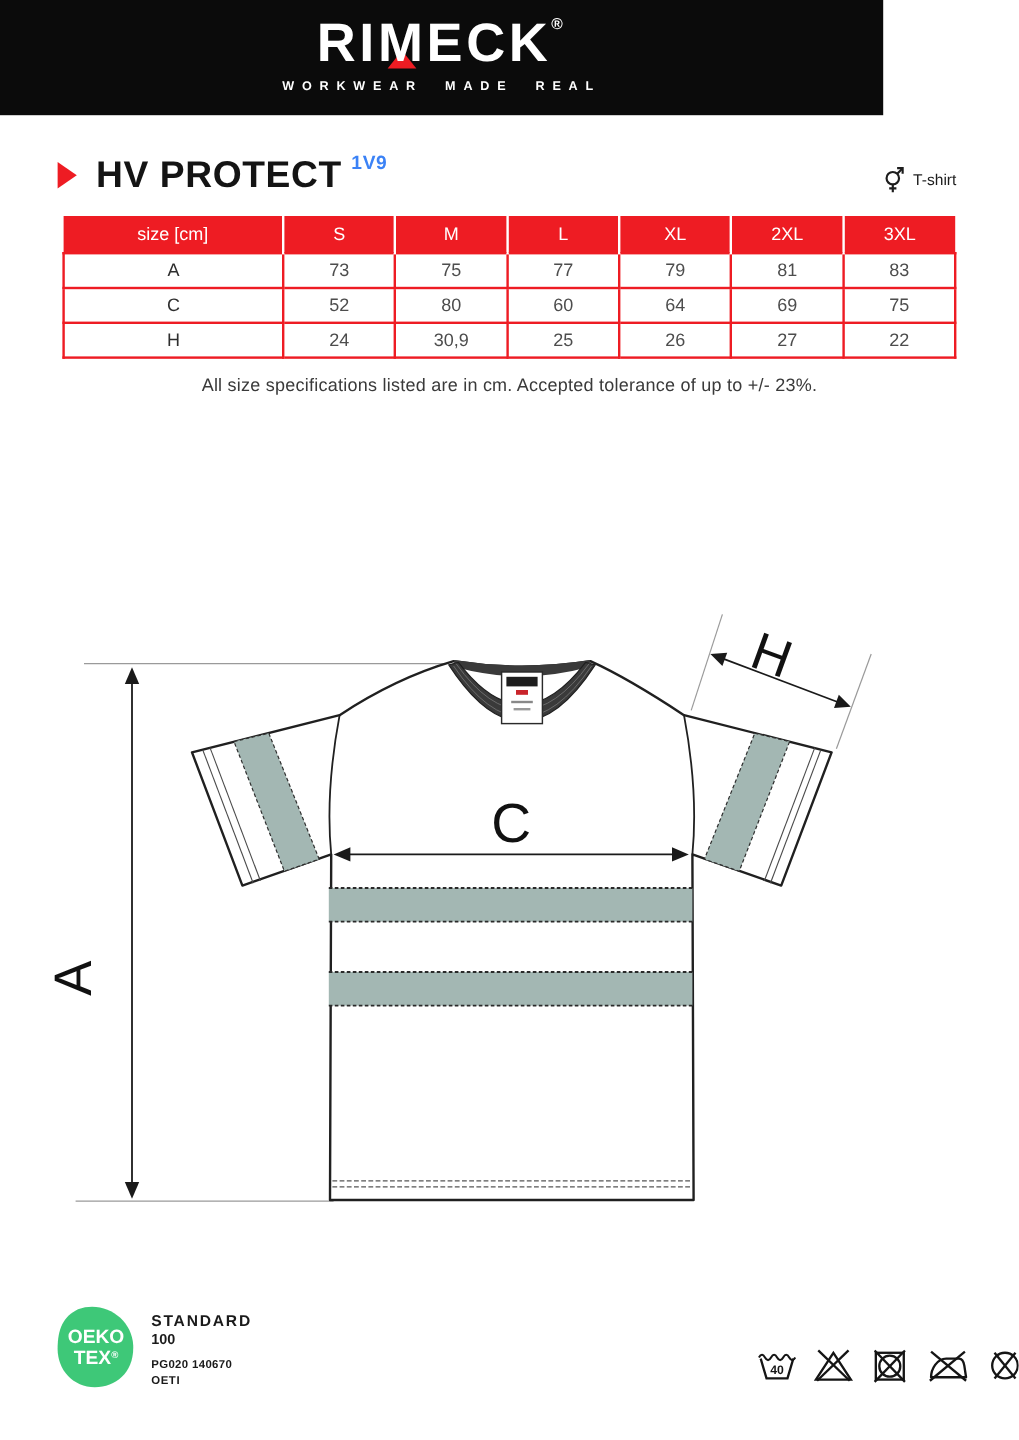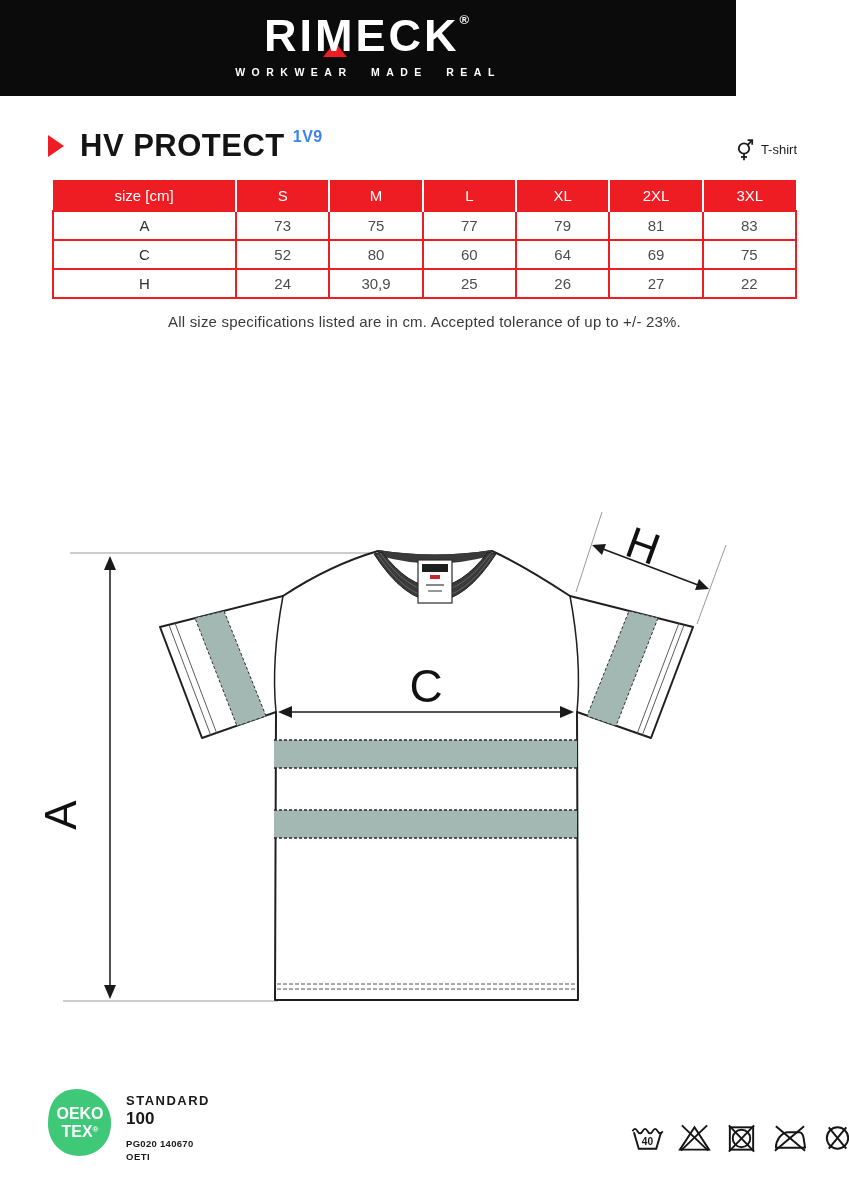--- a/index.html
+++ b/index.html
@@ -44,21 +44,21 @@
         font-size:15px;color:#3a3a3a;letter-spacing:0.2px;}
 
   
   .diagram{position:absolute;left:0;top:0;pointer-events:none;}
   .dim-label{font-size:44px;font-weight:500;fill:#111;}
 
   
   .oeko{position:absolute;left:44px;top:1085px;display:flex;gap:10px;}
   .oeko-textblock{width:86px;text-align:left;color:#1a1a1a;padding-top:8px;}
   .oeko-standard{font-size:13px;font-weight:800;letter-spacing:1.5px;}
-  .oeko-number{font-size:17px;font-weight:800;margin-top:1px;}
+  .oeko-number{font-size:12px;font-weight:800;margin-top:1px;}
   .oeko-cert{font-size:9.5px;font-weight:700;margin-top:9px;letter-spacing:0.3px;}
   .oeko-inst{font-size:9.5px;font-weight:700;margin-top:2px;letter-spacing:0.5px;}
 
   .care-row{position:absolute;left:631px;top:1123px;display:flex;gap:14px;align-items:center;}
 </style>
 </head>
 <body>
 
 <div class="page">
 

